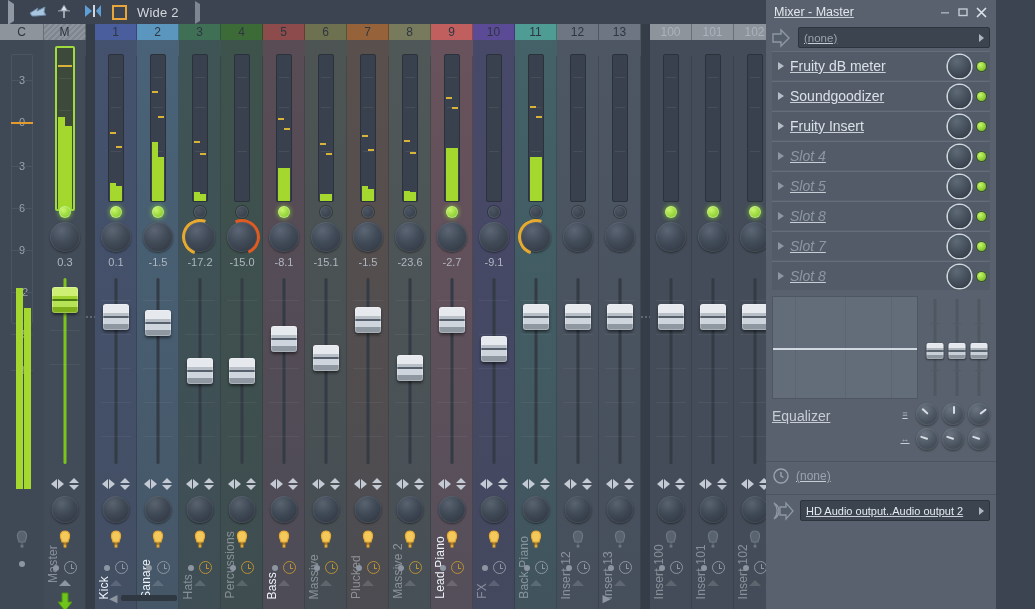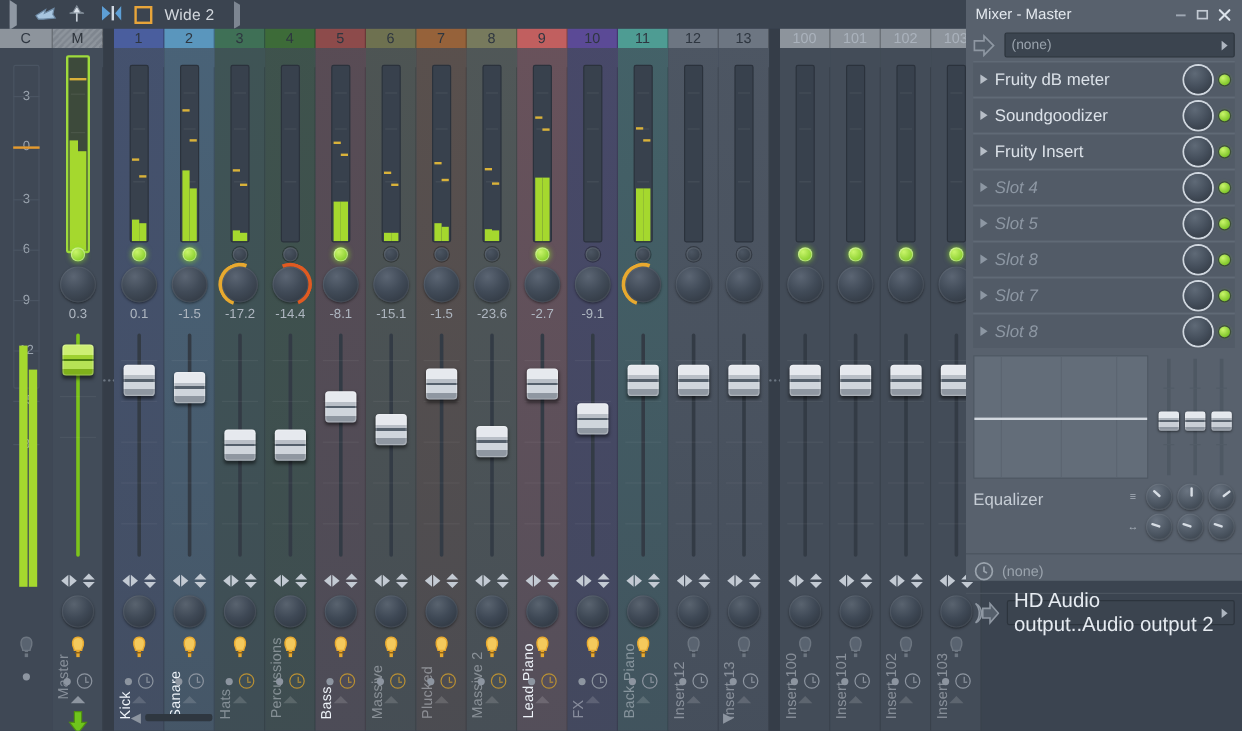--- a/index.html
+++ b/index.html
@@ -130,22 +130,22 @@
      width:0;height:0; border-left:6px solid transparent; border-right:6px solid transparent;
      border-bottom:6px solid #8d95a0; }
 
   
   .scaleBox{ position:absolute; top:14px; left:50%; transform:translateX(-50%);
      width:22px; height:270px; border:1px solid #4a5462; border-radius:2px; }
   .zeroLine{ position:absolute; height:2px; background:#e59a2e; }
   .masterbar{ position:absolute; width:7px; bottom:130px; background:#a5d82e; }
 
   
-  #right{ position:absolute; left:805px; top:0; width:230px; height:484px;
-    background:#58616d; }
+  #right{ position:absolute; left:766px; top:0; width:230px; height:609px;
+    background:#58616d;text-decoration:underline; }
   #titlebar{ height:24px; display:flex; align-items:center; padding:0 6px 0 8px; }
   #titlebar .t{ font-size:12.5px; color:#e3e8ee; flex:1; }
   .wbtn{ width:18px;height:18px; display:flex; align-items:center; justify-content:center; cursor:pointer; }
 
   .ioRow{ display:flex; align-items:center; gap:5px; padding:3px 6px 3px 5px; }
   .ioIcon{ width:22px;height:20px; flex:0 0 auto; position:relative; }
   .ioField{ flex:1; height:21px; background:#3b444f; border:1px solid #2c343d; border-radius:2px;
      display:flex; align-items:center; padding:0 5px; font-size:11.5px; color:#9aa3ad; }
   .ioField.sel{ color:#e6ebf1; }
   .ioField .ar{ margin-left:auto; width:0;height:0;border-left:5px solid #aeb6c0;border-top:4px solid transparent;border-bottom:4px solid transparent; }
@@ -477,21 +477,21 @@
             <span class="meter">
               <span class="tick" style="top:22px"></span>
               <span class="tick" style="top:52px"></span>
               <span class="tick" style="top:96px"></span>
             </span>
             <span class="tname">Percussions</span>
             <span class="led"></span>
             <span class="knob">
               <span class="arc" style="border-top-color:#e05a22;border-right-color:#e05a22;transform:rotate(22deg)"></span>
             </span>
-            <span class="val">-14.4</span>
+            <span class="val">-15.0</span>
             <span class="ftrack"></span>
             <span class="fgrid" style="top:260px"></span>
             <span class="fgrid" style="top:294px"></span>
             <span class="fgrid" style="top:328px"></span>
             <span class="fgrid" style="top:362px"></span>
             <span class="fgrid" style="top:396px"></span>
             <span class="cap" style="top:318px"></span>
             <span class="srow">
               <span class="ic-sep">
                 <b class="l"></b>
@@ -1275,17 +1275,17 @@
 
   <div class="sepLine"></div>
   <div class="botRow">
     <span class="ioIcon">
       <svg width="22" height="20" viewBox="0 0 22 20">
           <path d="M2 2 A9 9 0 0 1 2 18 A12 12 0 0 0 2 2 Z" fill="#555f6b" stroke="#8e97a2" stroke-width="1.3"></path>
           <path d="M8 6 L8 14 L14 14 L14 18 L21 10 L14 2 L14 6 Z" fill="#555f6b" stroke="#8e97a2" stroke-width="1.3"></path>
         </svg>
     </span>
     <span class="ioField sel">
-      <span style="font-size:17px;">HD Audio output..Audio output 2</span>
+      <span style="font-size:11px;">HD Audio output..Audio output 2</span>
       <span class="ar"></span>
     </span>
   </div>
 </div>
 
 </body></html>

